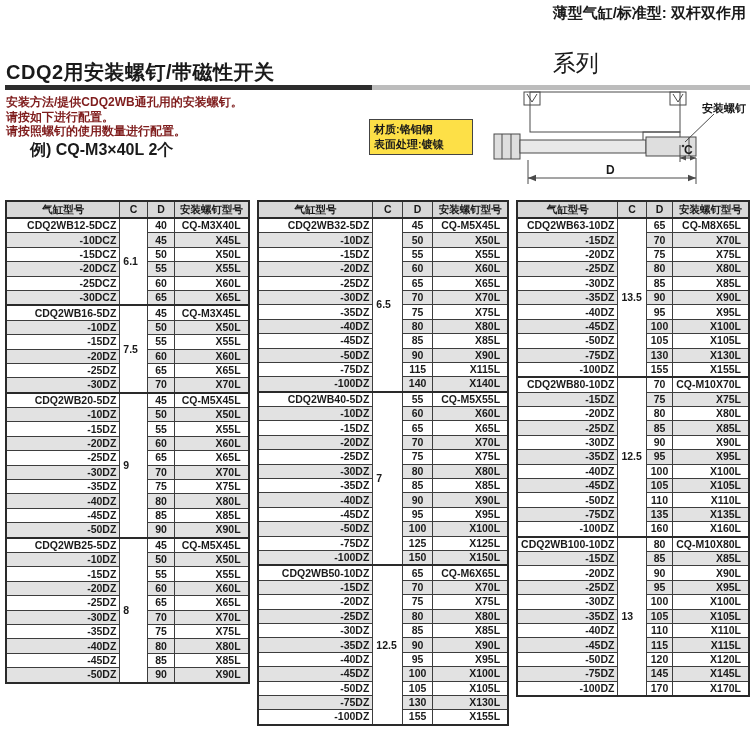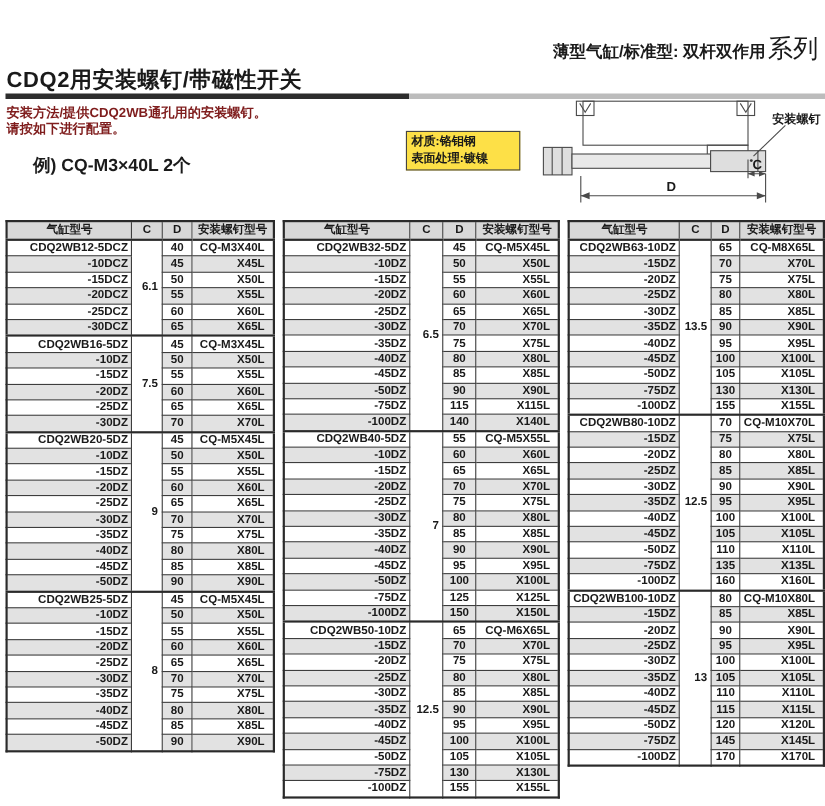--- a/index.html
+++ b/index.html
@@ -1,20 +1,20 @@
 <!DOCTYPE html>
 <html><head>
 <meta charset="utf-8">
 <style>
   html,body{margin:0;padding:0;background:#fff;}
   body{width:750px;height:733px;position:relative;overflow:hidden;
        font-family:"Liberation Sans","DejaVu Sans",sans-serif;color:#1a1a1a;}
 
   
-  .page-header{position:absolute;top:4px;right:6px;display:flex;align-items:baseline;white-space:nowrap;}
+  .page-header{position:absolute;top:4px;right:6px;display:flex;align-items:baseline;white-space:nowrap;flex-direction:column;}
   .series-prefix{font-size:15px;font-weight:bold;}
   .series-name{font-size:31px;font-weight:bold;font-style:italic;letter-spacing:-1px;margin-left:2px;}
   .series-suffix{font-size:23px;font-weight:normal;margin-left:2px;margin-top:25px;}
 
   
   .section-title{position:absolute;top:59px;left:6px;font-size:20px;font-weight:bold;letter-spacing:.5px;}
   .rule-dark{position:absolute;top:85px;left:5px;width:367px;height:5px;background:#2d2d2d;}
   .rule-light{position:absolute;top:85px;left:372px;width:378px;height:5px;background:#bcbcbc;}
 
   .intro{position:absolute;top:95px;left:6px;font-size:12px;font-weight:bold;line-height:14.5px;color:#7f1d1d;}
@@ -34,21 +34,21 @@
 
   
   .tables{position:absolute;top:200px;left:5px;display:flex;gap:7px;align-items:flex-start;}
   table{border-collapse:collapse;table-layout:fixed;border:2px solid #2a2a2a;}
   th,td{border:1px solid #3d3d3d;font-size:10.5px;font-weight:bold;height:13.4px;
         line-height:13px;padding:0 3px;white-space:nowrap;overflow:hidden;color:#1a1a1a;}
   th{background:#d8d8d8;text-align:center;height:15px;border-bottom:2px solid #2a2a2a;}
   tbody{border-top:2px solid #2a2a2a;}
   td.model{text-align:right;}
   td.model.gfirst{text-align:right;}
-  td.c{text-align:right;background:#fff;}
+  td.c{text-align:left;background:#fff;}
   td.d{text-align:center;}
   td.screw{text-align:right;padding-right:7px;}
   tr.stripe td.model,tr.stripe td.d,tr.stripe td.screw{background:#e2e2e2;}
 
   .t1 .col-model{width:116px}.t1 .col-c{width:28px}.t1 .col-d{width:29px}.t1 .col-screw{width:74px}
   .t2 .col-model{width:118px}.t2 .col-c{width:30px}.t2 .col-d{width:31px}.t2 .col-screw{width:76px}
   .t3 .col-model{width:100px}.t3 .col-c{width:30px}.t3 .col-d{width:29px}.t3 .col-screw{width:64px}
 </style>
 </head>
 <body>
@@ -58,20 +58,21 @@
   <span class="series-suffix">系列</span>
 </div>
 
 <div class="section-title">CDQ2用安装螺钉/带磁性开关</div>
 <div class="rule-dark"></div>
 <div class="rule-light"></div>
 
 <div class="intro">
   <div>安装方法/提供CDQ2WB通孔用的安装螺钉。</div>
   <div>请按如下进行配置。</div>
+  <div>请按照螺钉的使用数量进行配置。</div>
 </div>
 <div class="example">例) CQ-M3×40L 2个</div>
 
 <div class="material-box">
   <div>材质:铬钼钢</div>
   <div>表面处理:镀镍</div>
 </div>
 
 <div class="diagram">
   <svg width="270" height="105" viewBox="0 0 270 105">

